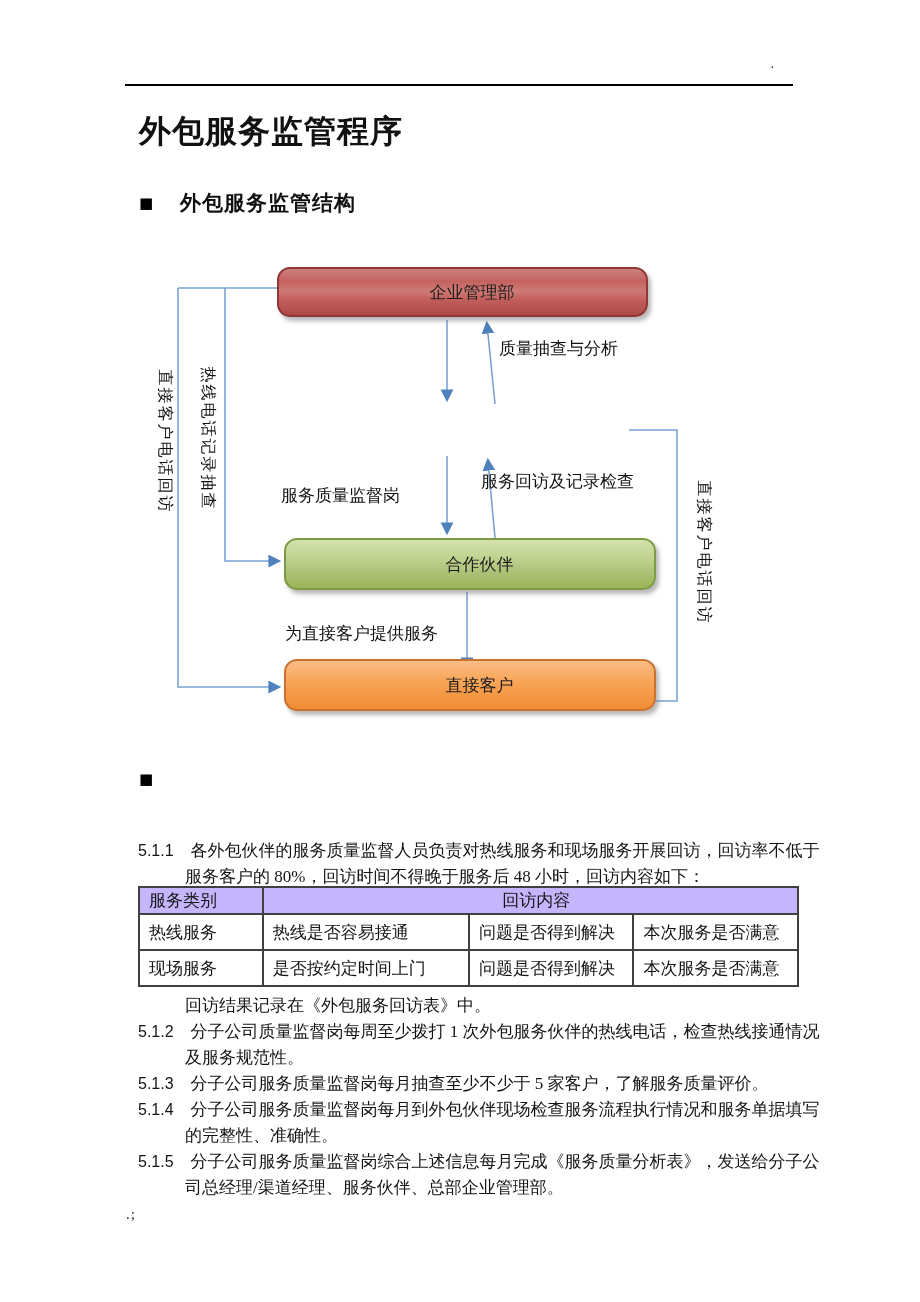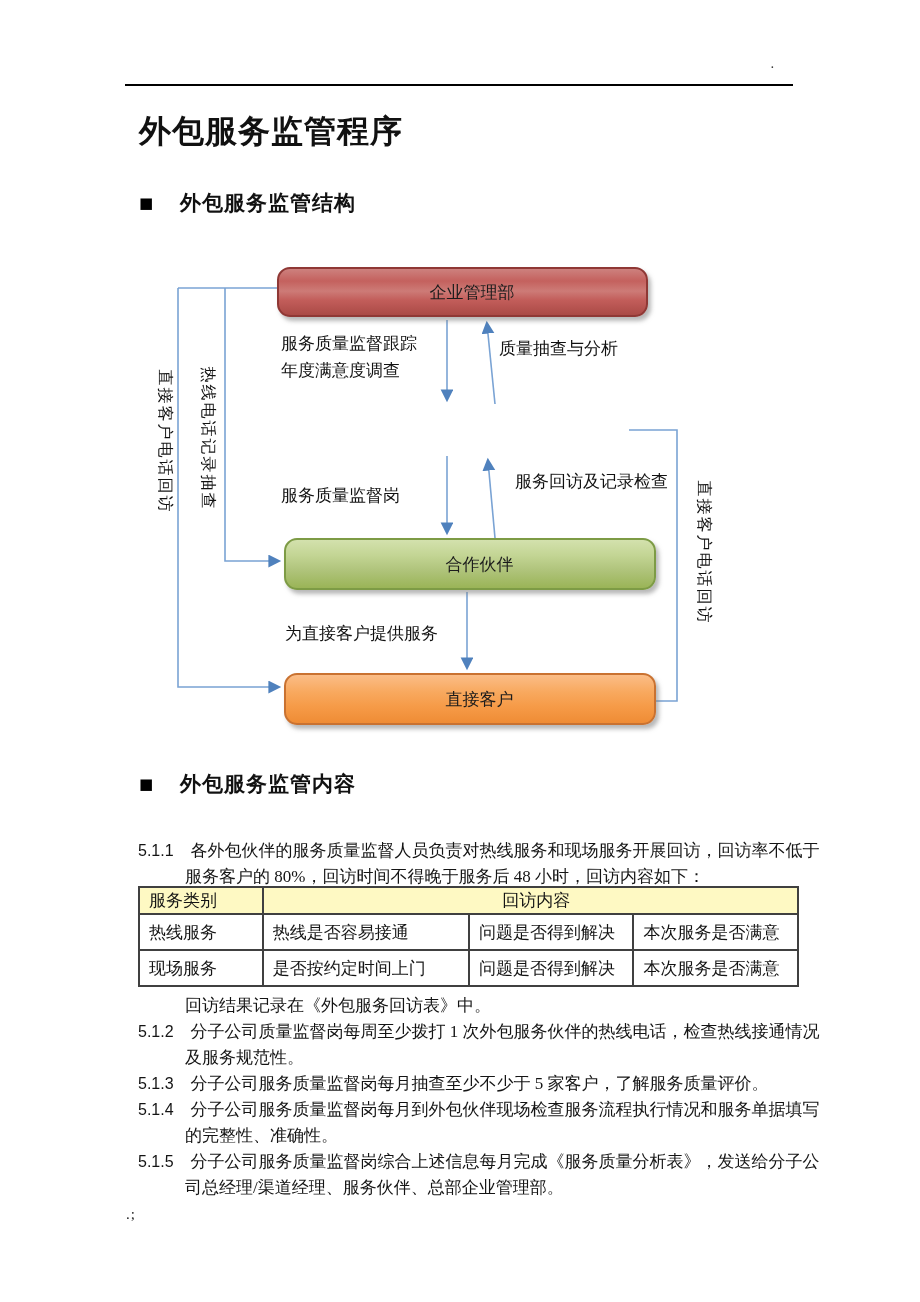--- a/index.html
+++ b/index.html
@@ -26,44 +26,44 @@
   }
   .node-hq{left:277px;top:267px;width:348px;height:46px;
     background:linear-gradient(180deg,#cd817e 0%,#c4615e 26%,#cd7b77 48%,#c25d5a 68%,#aa4a46 100%);
     border-color:#8f3835;}
   .node-sub{left:277px;top:404px;width:348px;height:46px;
     background:linear-gradient(180deg,#7fa1c9 0%,#a8c1de 20%,#7e9fca 48%,#5d86ba 72%,#46709f 100%);
     border-color:#3a5f8e;}
   .node-partner{left:284px;top:538px;width:349px;height:48px;
     background:linear-gradient(180deg,#d3e1ad 0%,#c3d594 32%,#b0c47c 62%,#9ab457 100%);
     border-color:#7d9b45;}
-  .node-customer{left:284px;top:673px;width:349px;height:48px;
+  .node-customer{left:284px;top:659px;width:349px;height:48px;
     background:linear-gradient(180deg,#fbbd87 0%,#f8a95f 35%,#f69b48 65%,#ef8c35 100%);
     border-color:#c97231;}
 
   .edge-label{position:absolute;font-size:17px;white-space:nowrap;color:#111;}
   .lbl-track{left:281px;top:330px;line-height:27px;}
   .lbl-sample{left:499px;top:337px;}
-  .lbl-postcheck{left:515px;top:470px;}
+  .lbl-postcheck{left:481px;top:470px;}
   .lbl-supervise{left:281px;top:484px;}
   .lbl-provide{left:285px;top:622px;}
 
   .vlabel{position:absolute;width:170px;text-align:center;font-size:16px;white-space:nowrap;
     transform:rotate(90deg);transform-origin:center center;letter-spacing:2px;color:#111;}
   .v-left-outer{left:79px;top:431px;}
   .v-left-inner{left:122px;top:428px;}
   .v-right{left:618px;top:542px;}
 
   .item-line{position:absolute;font-size:17px;white-space:nowrap;color:#141414;}
   .item-num{font-family:"Liberation Sans","DejaVu Sans",sans-serif;font-weight:400;font-size:16px;margin-right:17px;}
 
   .review-table{position:absolute;left:138px;top:886px;width:661px;border-collapse:collapse;
     font-size:17px;color:#141414;}
   .review-table td{border:2px solid #404040;padding:0 0 0 9px;vertical-align:middle;}
-  .review-table .hdr td{background:#fef9c3;height:25px;}
+  .review-table .hdr td{background:#c4b5fd;height:25px;}
   .review-table .hdr .hdr-span{text-align:center;padding-left:12px;}
   .review-table .body-row td{height:34px;}
 
   .footer-mark{position:absolute;left:126px;top:1206px;font-size:15px;color:#222;letter-spacing:1px;}
 </style>
 </head>
 <body>
 
 <div class="page">
 
@@ -99,36 +99,31 @@
   <div class="flow-node node-hq">
     <span>企业管理部</span>
   </div>
   <div class="flow-node node-partner">
     <span>合作伙伴</span>
   </div>
   <div class="flow-node node-customer">
     <span>直接客户</span>
   </div>
 
-  <div class="edge-label lbl-track">
-    <div>服务质量监督跟踪</div>
-    <div>年度满意度调查</div>
-  </div>
   <div class="edge-label lbl-sample">质量抽查与分析</div>
   <div class="edge-label lbl-postcheck">服务回访及记录检查</div>
   <div class="edge-label lbl-supervise">服务质量监督岗</div>
   <div class="edge-label lbl-provide">为直接客户提供服务</div>
 
   <div class="vlabel v-left-outer">直接客户电话回访</div>
   <div class="vlabel v-left-inner">热线电话记录抽查</div>
   <div class="vlabel v-right">直接客户电话回访</div>
 
   <div class="section-heading sec2">
     <span class="bullet-square">■</span>
-    <span class="heading-text">外包服务监管内容</span>
   </div>
 
   <div class="item-line" style="left:138px;top:839px;">
     <span class="item-num">5.1.1</span><span>各外包伙伴的服务质量监督人员负责对热线服务和现场服务开展回访，回访率不低于</span>
   </div>
   <div class="item-line" style="left:185px;top:865px;">服务客户的 80%，回访时间不得晚于服务后 48 小时，回访内容如下：</div>
 
   <table class="review-table">
     <colgroup>
         <col style="width:124px">

